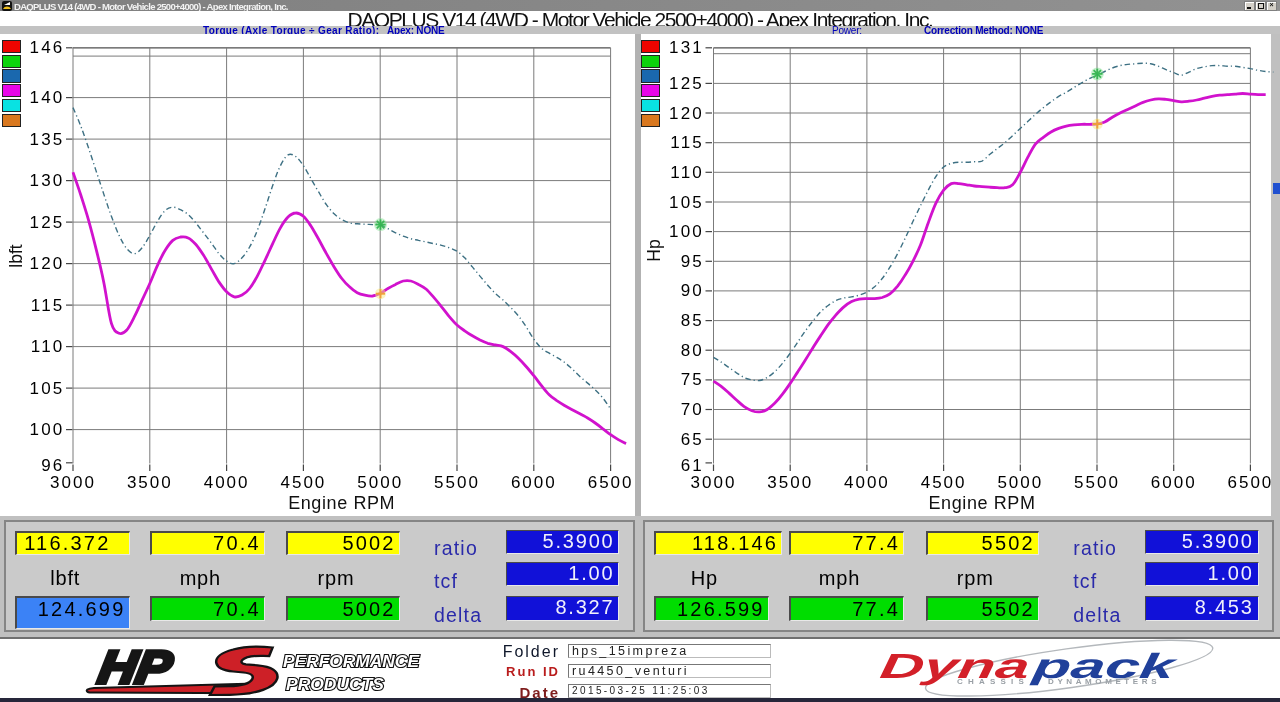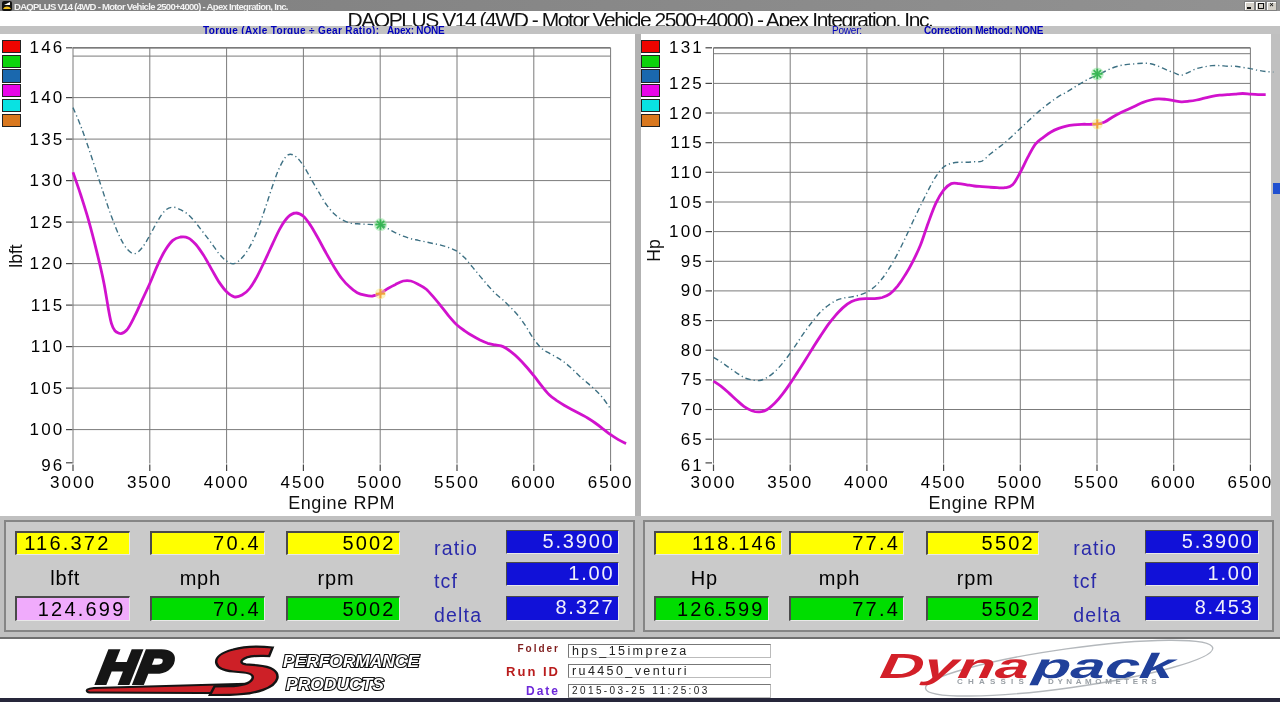--- a/index.html
+++ b/index.html
@@ -211,21 +211,21 @@
     <g stroke="#f0a035" stroke-width="2" opacity="0.95">
       <line x1="1092.8068" y1="124.02421999999999" x2="1101.8068" y2="124.02421999999999"></line>
       <line x1="1097.3068" y1="119.52421999999999" x2="1097.3068" y2="128.52421999999999"></line>
     </g>
 </svg>
 <div style="position:absolute;left:1273px;top:183px;width:7px;height:11px;background:#2050d0"></div>
 <div style="position:absolute;left:4px;top:520px;width:631px;height:112px;background:#cacaca;border:2px solid #858585;box-sizing:border-box"></div>
 <div style="position:absolute;left:15px;top:531px;width:114.5px;height:23.5px;background:#ffff00;border-top:2px solid #4a4a4a;border-left:2px solid #4a4a4a;border-bottom:1px solid #e8e8e8;border-right:1px solid #e8e8e8;box-sizing:border-box;color:#000;font-size:20px;letter-spacing:2.2px;text-align:right;padding-right:18px;line-height:20.5px;white-space:nowrap;overflow:hidden">116.372</div>
 <div style="position:absolute;left:149.8px;top:531px;width:115px;height:23.5px;background:#ffff00;border-top:2px solid #4a4a4a;border-left:2px solid #4a4a4a;border-bottom:1px solid #e8e8e8;border-right:1px solid #e8e8e8;box-sizing:border-box;color:#000;font-size:20px;letter-spacing:2.2px;text-align:right;padding-right:3px;line-height:20.5px;white-space:nowrap;overflow:hidden">70.4</div>
 <div style="position:absolute;left:286.3px;top:531px;width:113.4px;height:23.5px;background:#ffff00;border-top:2px solid #4a4a4a;border-left:2px solid #4a4a4a;border-bottom:1px solid #e8e8e8;border-right:1px solid #e8e8e8;box-sizing:border-box;color:#000;font-size:20px;letter-spacing:2.2px;text-align:right;padding-right:3px;line-height:20.5px;white-space:nowrap;overflow:hidden">5002</div>
-<div style="position:absolute;left:15px;top:596px;width:114.5px;height:25px;background:#f0abfc;border-top:2px solid #4a4a4a;border-left:2px solid #4a4a4a;border-bottom:1px solid #e8e8e8;border-right:1px solid #e8e8e8;box-sizing:border-box;color:#000;font-size:20px;letter-spacing:2.2px;text-align:right;padding-right:3px;line-height:22px;white-space:nowrap;overflow:hidden">124.699</div>
+<div style="position:absolute;left:15px;top:596px;width:114.5px;height:33px;background:#3b82f6;border-top:2px solid #4a4a4a;border-left:2px solid #4a4a4a;border-bottom:1px solid #e8e8e8;border-right:1px solid #e8e8e8;box-sizing:border-box;color:#000;font-size:20px;letter-spacing:2.2px;text-align:right;padding-right:3px;line-height:22px;white-space:nowrap;overflow:hidden">124.699</div>
 <div style="position:absolute;left:149.8px;top:596px;width:115px;height:25px;background:#00dd00;border-top:2px solid #4a4a4a;border-left:2px solid #4a4a4a;border-bottom:1px solid #e8e8e8;border-right:1px solid #e8e8e8;box-sizing:border-box;color:#000;font-size:20px;letter-spacing:2.2px;text-align:right;padding-right:3px;line-height:22px;white-space:nowrap;overflow:hidden">70.4</div>
 <div style="position:absolute;left:286.3px;top:596px;width:113.4px;height:25px;background:#00dd00;border-top:2px solid #4a4a4a;border-left:2px solid #4a4a4a;border-bottom:1px solid #e8e8e8;border-right:1px solid #e8e8e8;box-sizing:border-box;color:#000;font-size:20px;letter-spacing:2.2px;text-align:right;padding-right:3px;line-height:22px;white-space:nowrap;overflow:hidden">5002</div>
 <div style="position:absolute;left:-4.75px;top:567px;width:140px;text-align:center;font-size:20px;color:#000;letter-spacing:0.8px;white-space:nowrap">lbft</div>
 <div style="position:absolute;left:130.3px;top:567px;width:140px;text-align:center;font-size:20px;color:#000;letter-spacing:0.8px;white-space:nowrap">mph</div>
 <div style="position:absolute;left:266.0px;top:567px;width:140px;text-align:center;font-size:20px;color:#000;letter-spacing:0.8px;white-space:nowrap">rpm</div>
 <div style="position:absolute;left:434px;top:537px;font-size:19.5px;color:#2a2aaa;letter-spacing:1.2px;white-space:nowrap">ratio</div>
 <div style="position:absolute;left:434px;top:569.5px;font-size:19.5px;color:#2a2aaa;letter-spacing:1.2px;white-space:nowrap">tcf</div>
 <div style="position:absolute;left:434px;top:604px;font-size:19.5px;color:#2a2aaa;letter-spacing:1.2px;white-space:nowrap">delta</div>
 <div style="position:absolute;left:505.6px;top:530.3px;width:113.9px;height:24.2px;background:#1111d8;border-top:1.5px solid #4a4a4a;border-left:1.5px solid #4a4a4a;border-bottom:1px solid #e8e8e8;border-right:1px solid #e8e8e8;box-sizing:border-box;color:#f0f0fa;font-size:20px;letter-spacing:1.8px;text-align:right;padding-right:4px;line-height:21.2px;white-space:nowrap;overflow:hidden">5.3900</div>
 <div style="position:absolute;left:505.6px;top:562.3px;width:113.9px;height:24.2px;background:#1111d8;border-top:1.5px solid #4a4a4a;border-left:1.5px solid #4a4a4a;border-bottom:1px solid #e8e8e8;border-right:1px solid #e8e8e8;box-sizing:border-box;color:#f0f0fa;font-size:20px;letter-spacing:1.8px;text-align:right;padding-right:4px;line-height:21.2px;white-space:nowrap;overflow:hidden">1.00</div>
@@ -256,17 +256,17 @@
 <text x="243" y="25.5" textLength="136" lengthAdjust="spacingAndGlyphs" style="font:italic 700 16.5px 'Liberation Sans',sans-serif;fill:#fff" stroke="#111" stroke-width="2.2" paint-order="stroke">PERFORMANCE</text>
 <text x="246" y="48.5" textLength="98" lengthAdjust="spacingAndGlyphs" style="font:italic 700 16.5px 'Liberation Sans',sans-serif;fill:#fff" stroke="#111" stroke-width="2.2" paint-order="stroke">PRODUCTS</text>
 </svg>
 <svg style="position:absolute;left:860px;top:638px" width="380" height="62" viewBox="0 0 380 62">
 <ellipse cx="209" cy="30" rx="145" ry="19.5" fill="none" stroke="#b4b8bc" stroke-width="1.4" transform="rotate(-8 210 29)"></ellipse>
 <text x="24.5" y="40.5" textLength="149" lengthAdjust="spacingAndGlyphs" style="font:italic 700 35px 'Liberation Sans',sans-serif;fill:#d32029" transform="skewX(-8)">Dyna</text>
 <text x="177.5" y="40.5" textLength="141" lengthAdjust="spacingAndGlyphs" style="font:italic 700 35px 'Liberation Sans',sans-serif;fill:#20409a" transform="skewX(-8)">pack</text>
 <text x="97" y="45.5" style="font:bold 8px 'Liberation Sans',sans-serif;fill:#9aa0a6;letter-spacing:5.2px">CHASSIS</text>
 <text x="188" y="45.5" style="font:bold 8px 'Liberation Sans',sans-serif;fill:#9aa0a6;letter-spacing:3.6px">DYNAMOMETERS</text>
 </svg>
-<div style="position:absolute;left:480px;top:643px;width:80px;text-align:right;font-size:10px;font-weight:bold;color:#7f1d1d;letter-spacing:2px">Folder</div>
+<div style="position:absolute;left:480px;top:643px;width:80px;text-align:right;font-size:16px;font-weight:normal;color:#0f172a;letter-spacing:2px">Folder</div>
 <div style="position:absolute;left:568px;top:643.5px;width:198px;height:12.6px;background:#fff;border-top:1px solid #777;border-left:1px solid #777;border-bottom:1px solid #bbb;border-right:1px solid #bbb;font-size:12.5px;color:#222;padding:0 0 0 3px;line-height:12.5px;letter-spacing:2.4px;white-space:nowrap">hps_15impreza</div>
 <div style="position:absolute;left:480px;top:663.5px;width:80px;text-align:right;font-size:13px;font-weight:bold;color:#b91c1c;letter-spacing:2px">Run ID</div>
 <div style="position:absolute;left:568px;top:663.7px;width:198px;height:12.6px;background:#fff;border-top:1px solid #777;border-left:1px solid #777;border-bottom:1px solid #bbb;border-right:1px solid #bbb;font-size:12.5px;color:#222;padding:0 0 0 3px;line-height:12.5px;letter-spacing:2.4px;white-space:nowrap">ru4450_venturi</div>
-<div style="position:absolute;left:480px;top:683.5px;width:80px;text-align:right;font-size:12px;font-weight:bold;color:#6d28d9;letter-spacing:2px">Date</div>
+<div style="position:absolute;left:480px;top:683.5px;width:80px;text-align:right;font-size:15px;font-weight:bold;color:#7f1d1d;letter-spacing:2px">Date</div>
 <div style="position:absolute;left:568px;top:683.5px;width:198px;height:12.6px;background:#fff;border-top:1px solid #777;border-left:1px solid #777;border-bottom:1px solid #bbb;border-right:1px solid #bbb;font-size:10px;color:#222;padding:0 0 0 3px;line-height:12.5px;letter-spacing:2.4px;white-space:nowrap">2015-03-25 11:25:03</div>
 </body></html>

